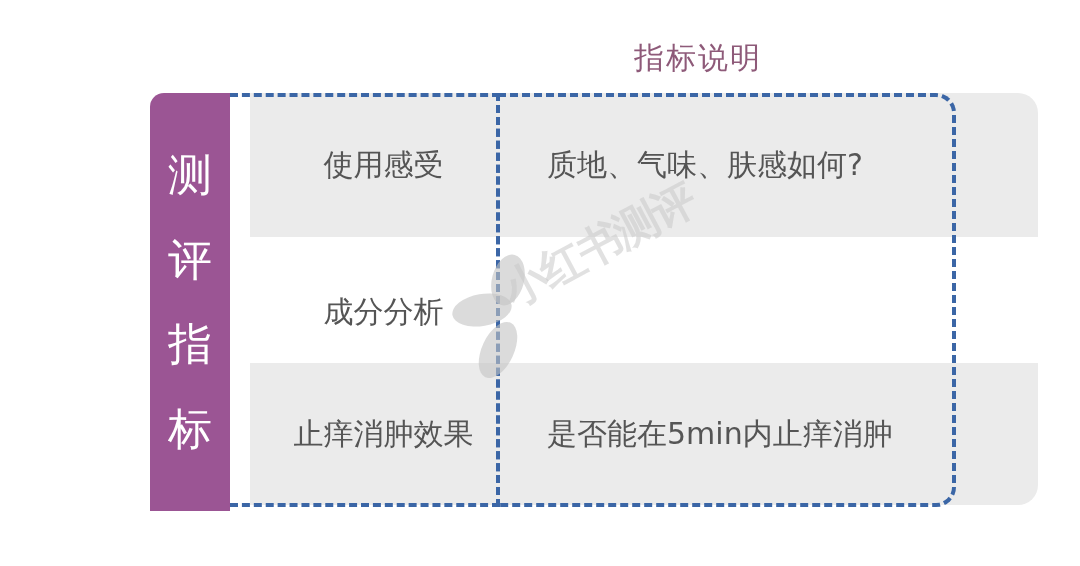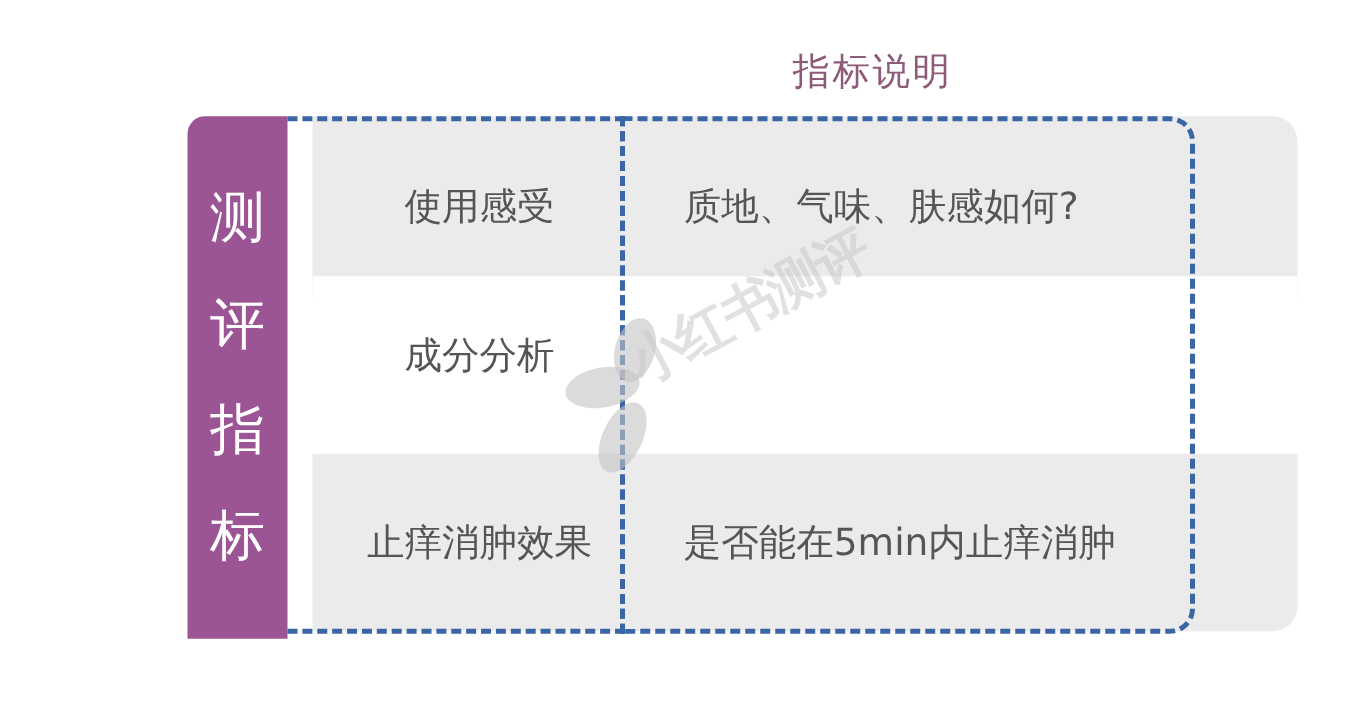--- a/index.html
+++ b/index.html
@@ -55,21 +55,21 @@
     .row {
       position: absolute;
       left: 80px;
       width: 788px;
       display: flex;
       margin-left: 20px;
     }
     .row.grey { background: #ebebeb; }
     .row.white { background: #ffffff; }
     .row-1 { top: 0; height: 144px; border-top-right-radius: 20px; }
-    .row-2 { top: 128px; height: 126px; gap: 19px; }
+    .row-2 { top: 156px; height: 126px; gap: 19px; }
     .row-3 { top: 270px; height: 142px; border-bottom-right-radius: 20px; }
     .cell-left {
       width: 267px;
       display: flex;
       align-items: center;
       justify-content: center;
       font-size: 30px;
       color: #555555;
     }
     .cell-right {

